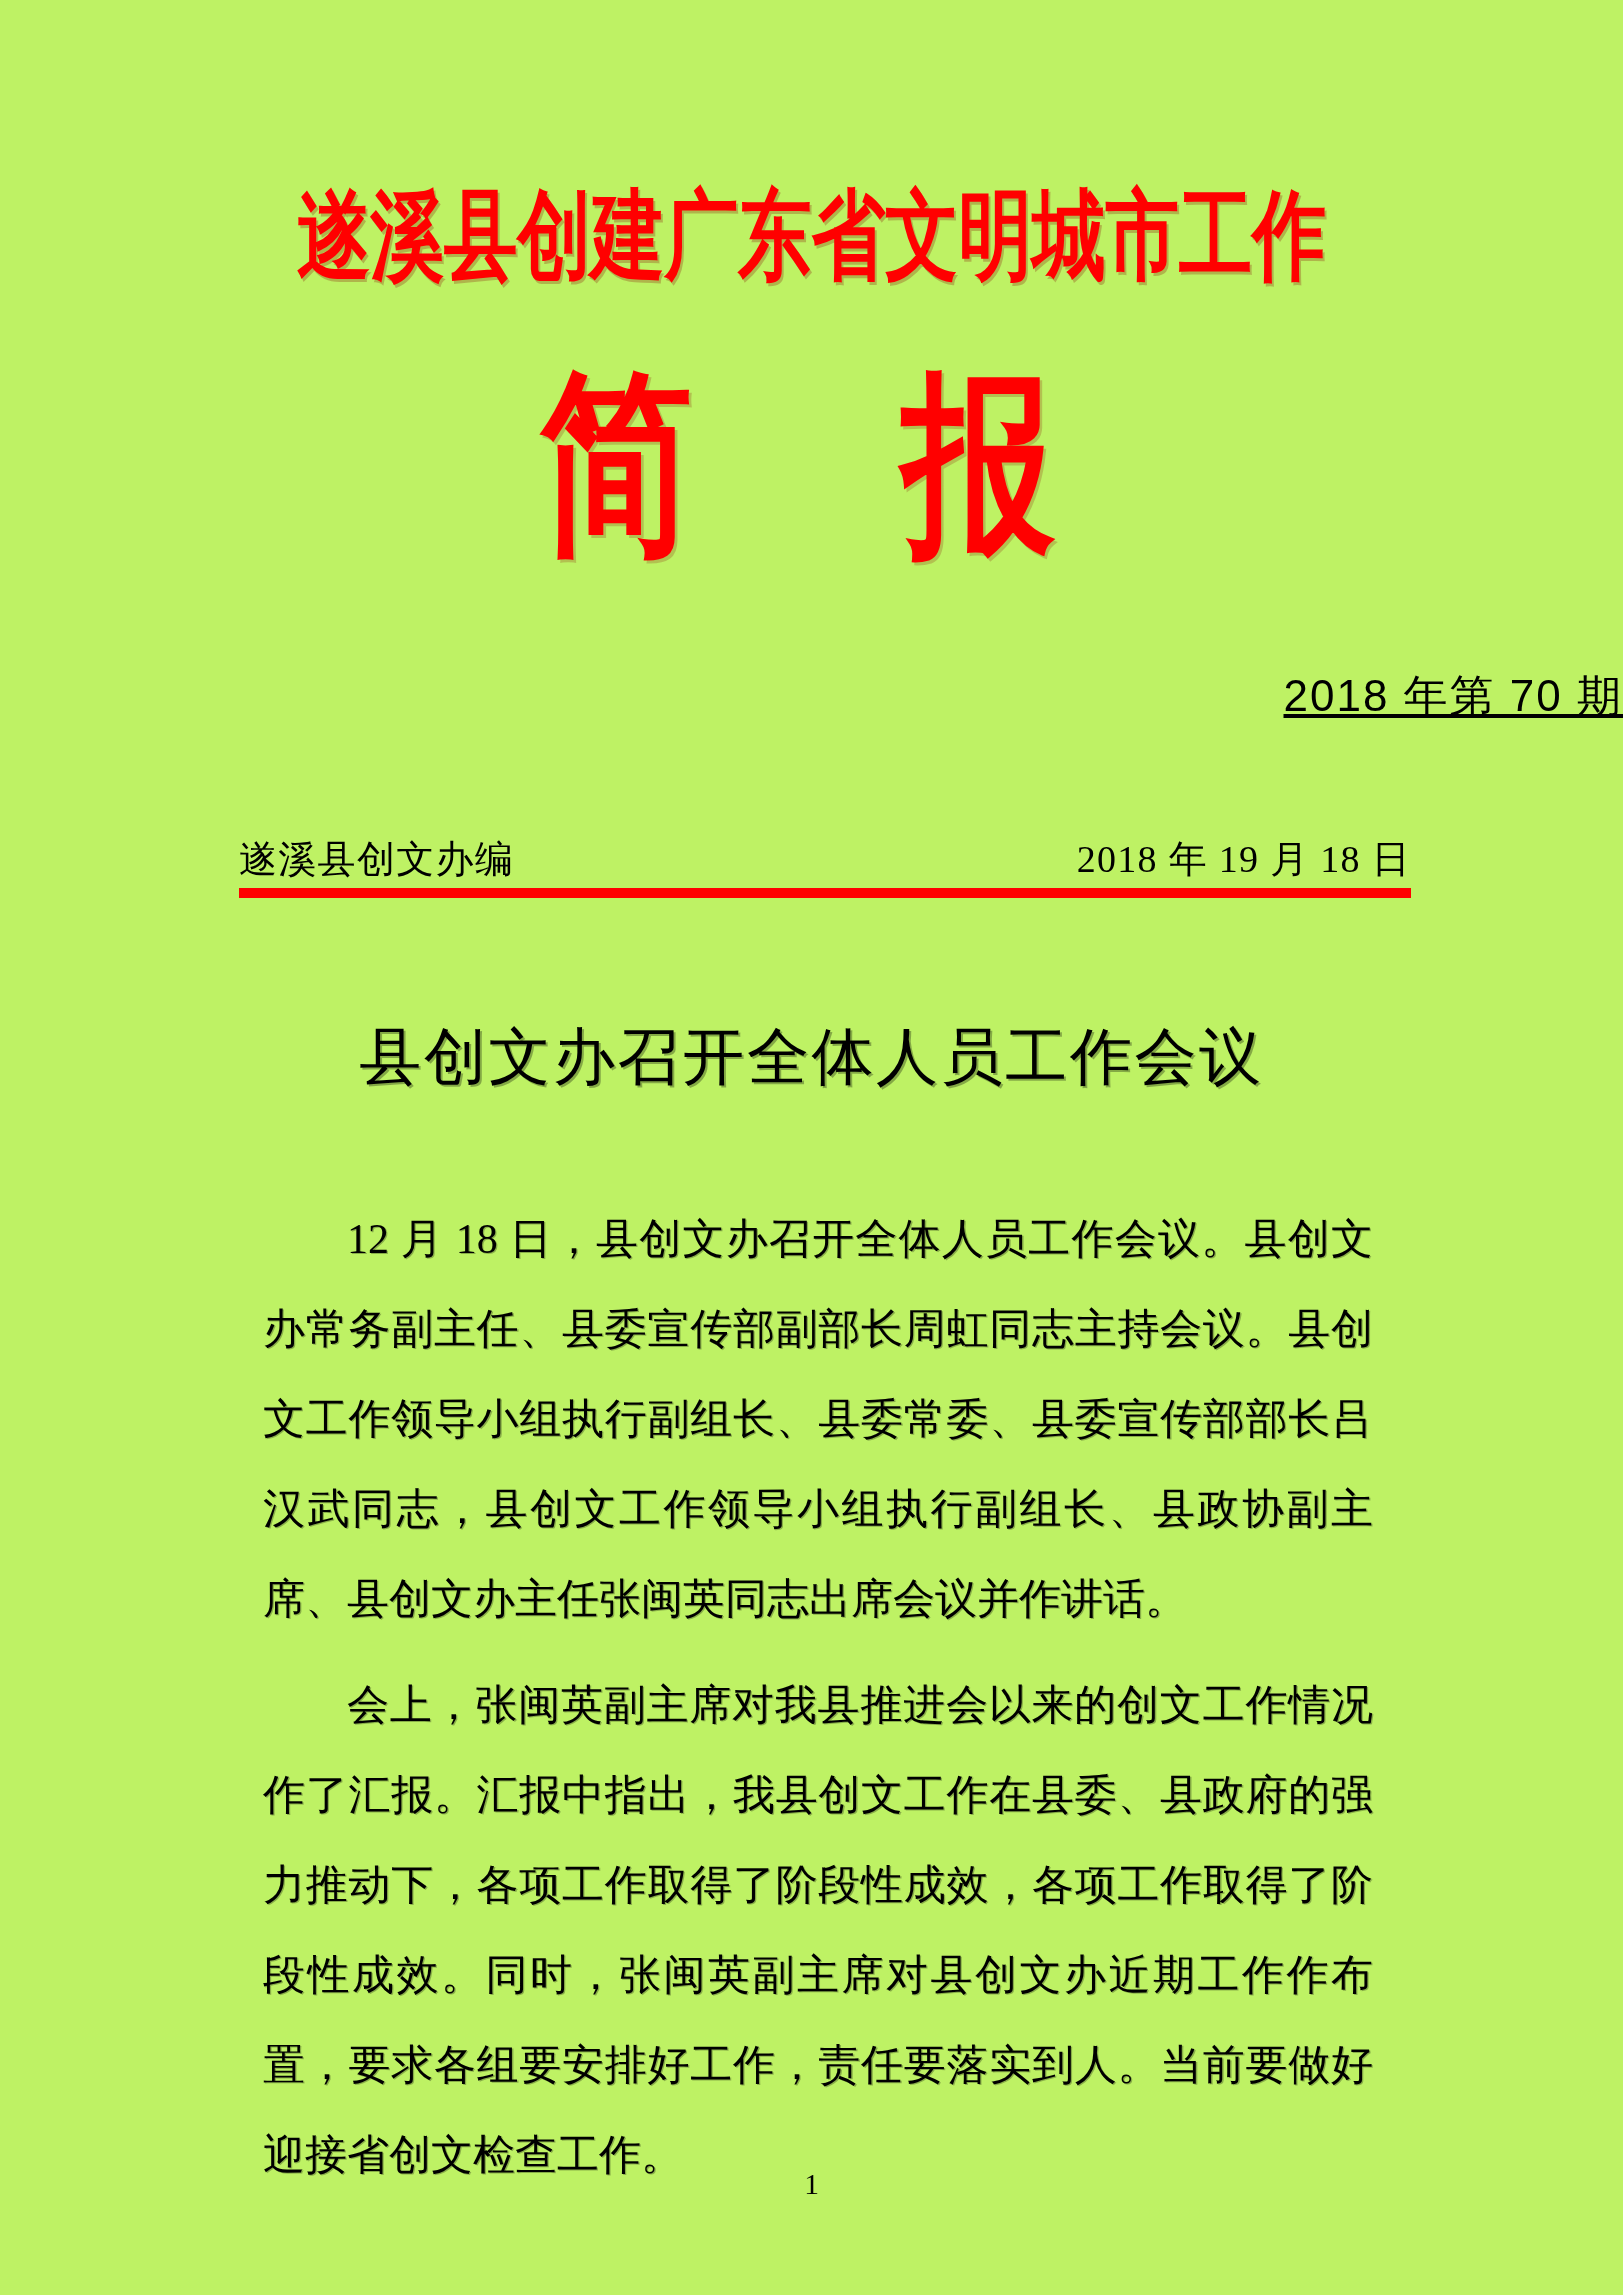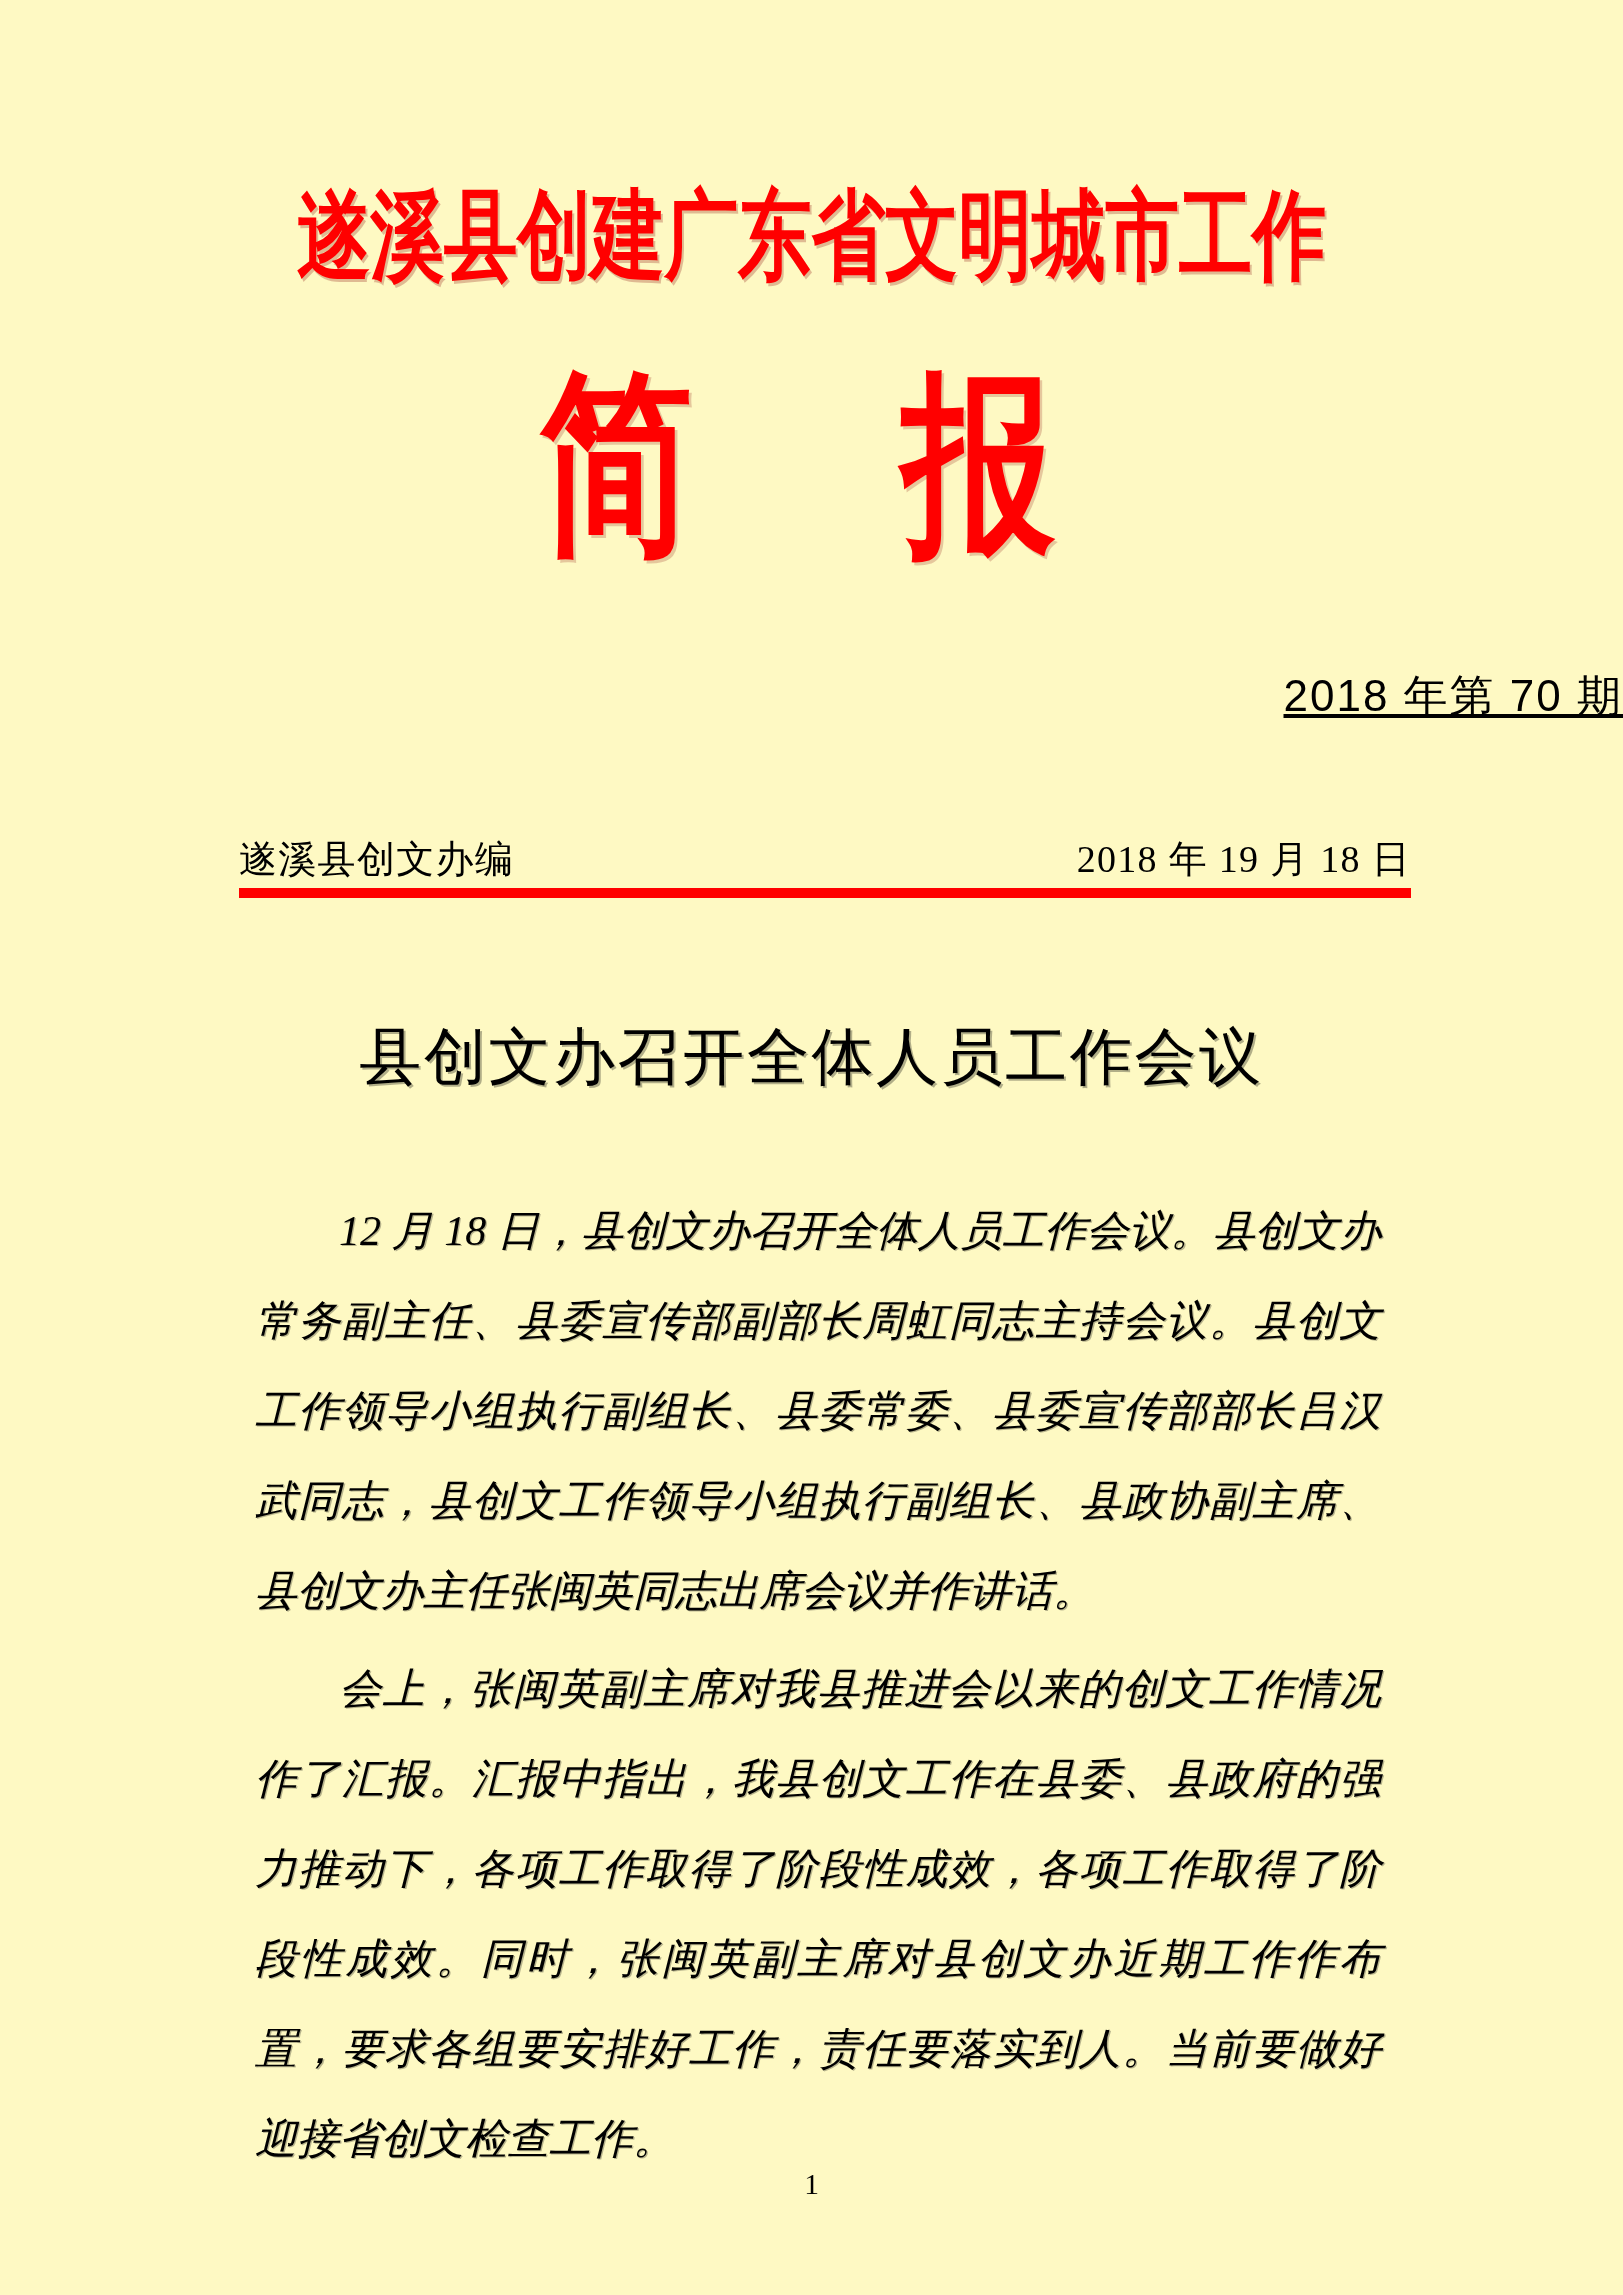--- a/index.html
+++ b/index.html
@@ -5,21 +5,21 @@
   html, body {
     margin: 0;
     padding: 0;
     background: #e8e8e8;
   }
   .page {
     position: relative;
     width: 1623px;
     height: 2295px;
     margin: 0 auto;
-    background: #fef9c3;
+    background: #bef264;
     overflow: hidden;
     font-family: "Liberation Serif", serif;
     color: #000000;
   }
   
   .masthead-line1 {
     position: absolute;
     top: 182px;
     left: 0;
     width: 100%;
@@ -102,23 +102,22 @@
     top: 1178px;
     left: 247px;
     width: 1142px;
     font-size: 42px;
     line-height: 90px;
     text-align: justify;
     text-justify: inter-ideograph;
     text-shadow: 1.3px 1.3px 0 rgba(0, 0, 0, 0.28);
   }
   .article-body p {
-    margin: 8px;
+    margin: 16px;
     text-indent: 2em;
-    font-style: italic;
   }
   
   .page-number {
     position: absolute;
     top: 2165px;
     left: 0;
     width: 100%;
     text-align: center;
     font-size: 29.5px;
     line-height: 39px;

